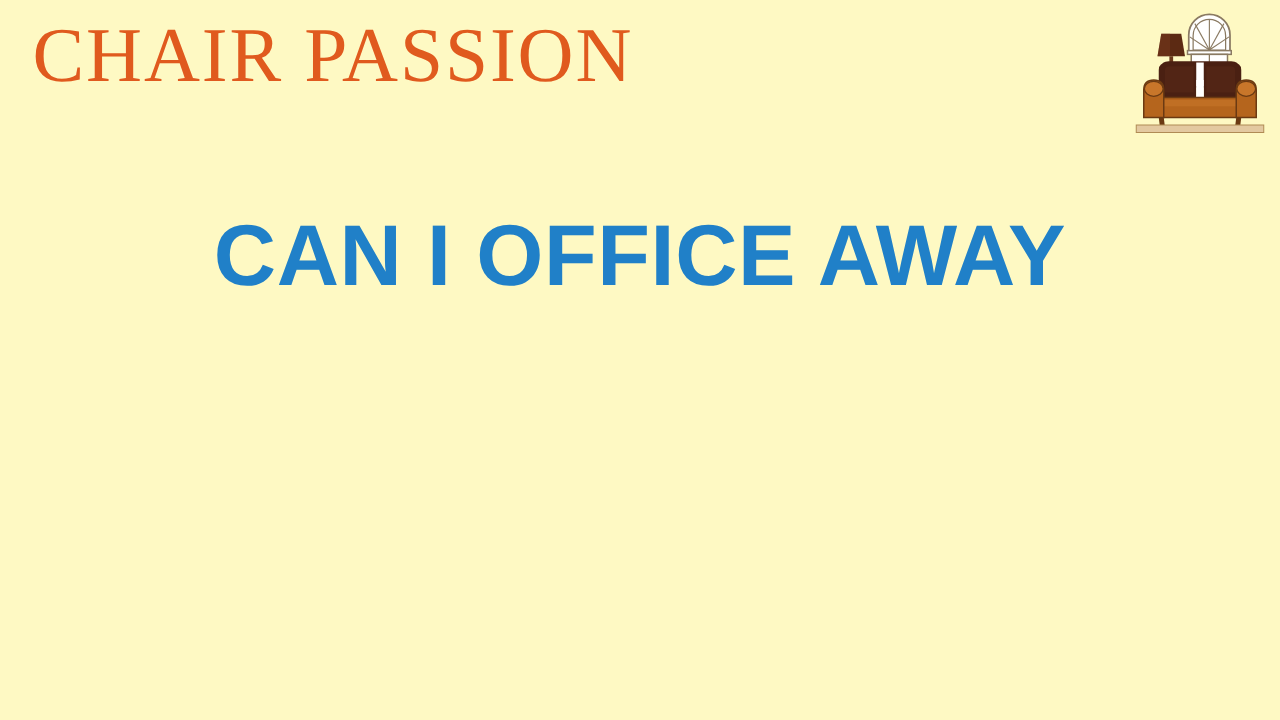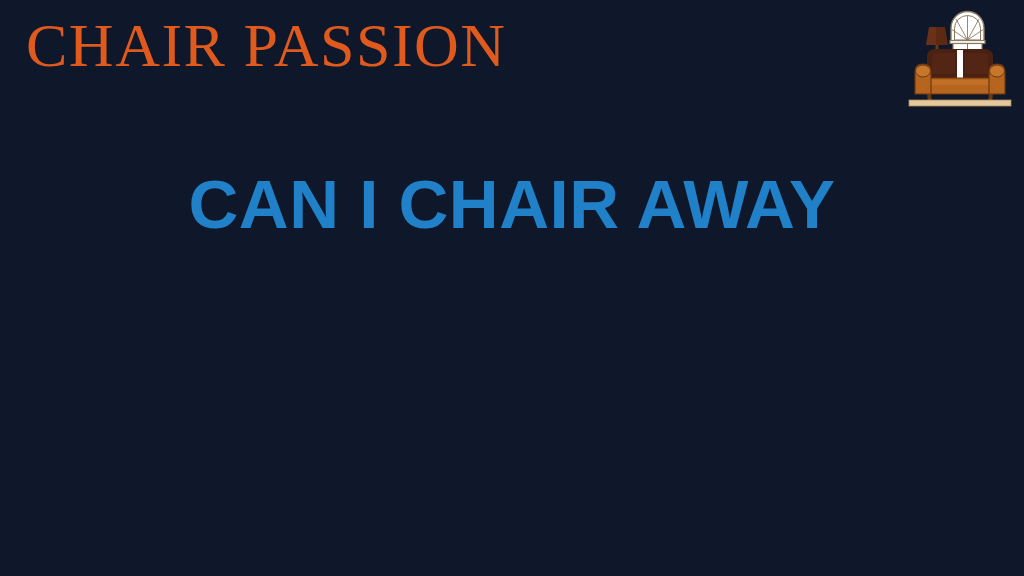--- a/index.html
+++ b/index.html
@@ -10,21 +10,21 @@
     width: 1024px;
     height: 576px;
     background: #ffffff;
     font-family: "Liberation Sans", sans-serif;
     overflow: hidden;
   }
   #page {
     position: relative;
     width: 1024px;
     height: 576px;
-    background: #0f172a;
+    background: #fef9c3;
   }
 
   
   #brand-header {
     position: absolute;
     left: 0;
     top: 0;
     width: 1024px;
     height: 120px;
   }
@@ -142,16 +142,16 @@
           <path d="M22 90 L26 90 L27 98 L23 98 Z" fill="#6b3a12"></path>
           <path d="M84 90 L88 90 L87 98 L83 98 Z" fill="#6b3a12"></path>
         </g>
 
         <rect x="4" y="96" width="102" height="6" fill="#e3c9a0" stroke="#b08b54" stroke-width="0.8"></rect>
       </svg>
     </div>
   </div>
 
   <div id="headline-block">
-    <div class="headline-line">CAN I CHAIR AWAY</div>
+    <div class="headline-line">CAN I OFFICE AWAY</div>
   </div>
 
 </div>
 
 </body></html>

